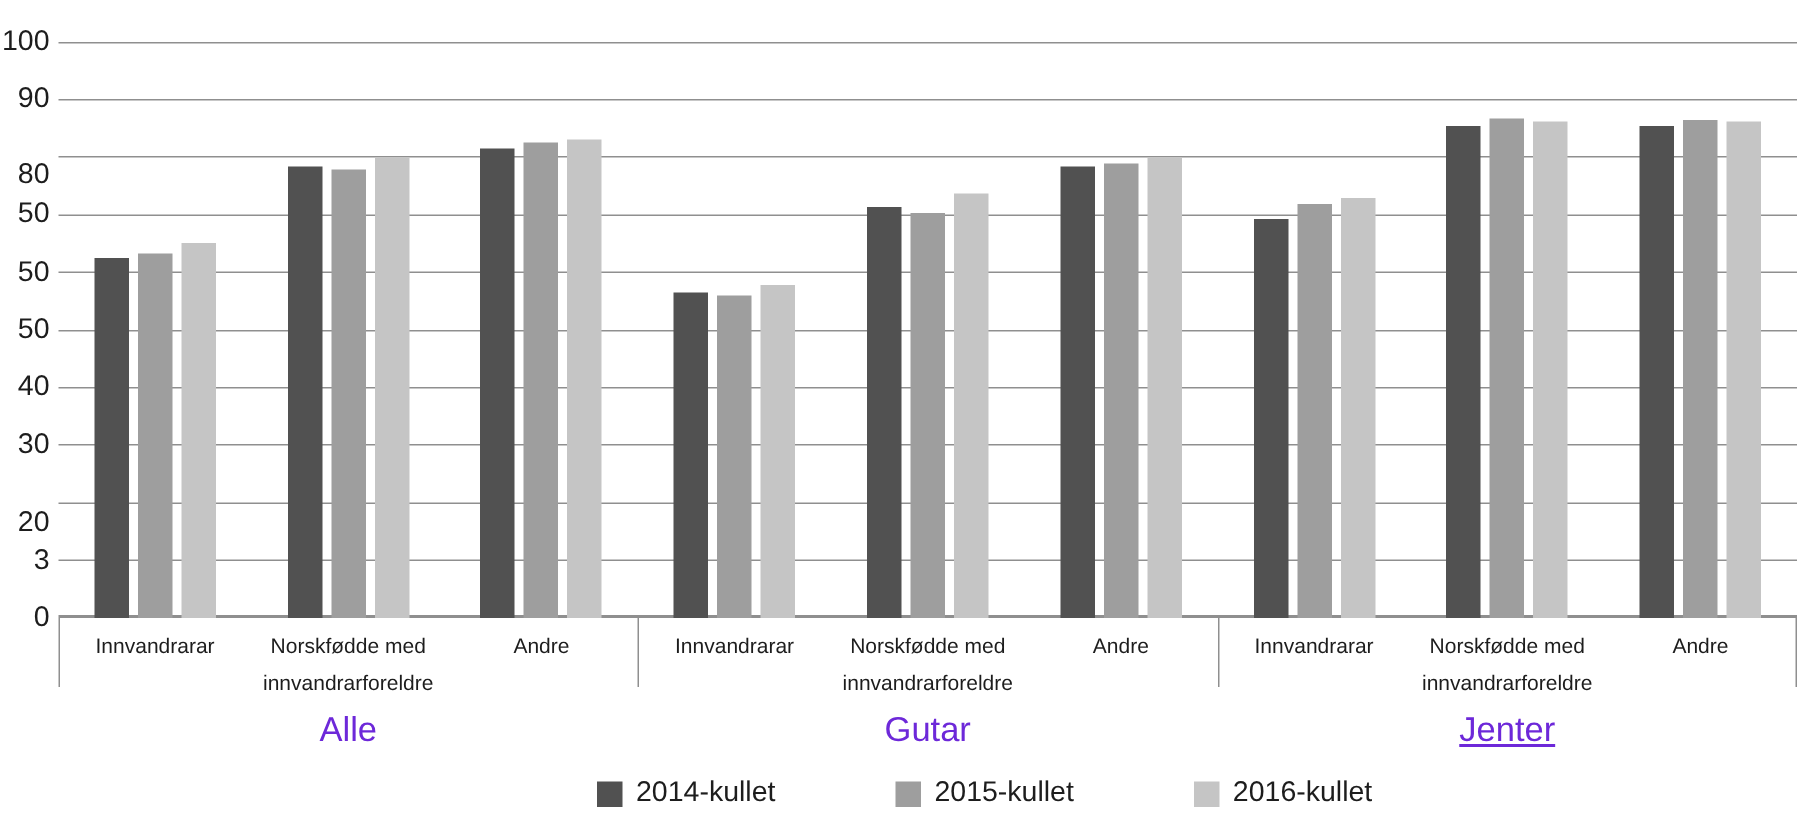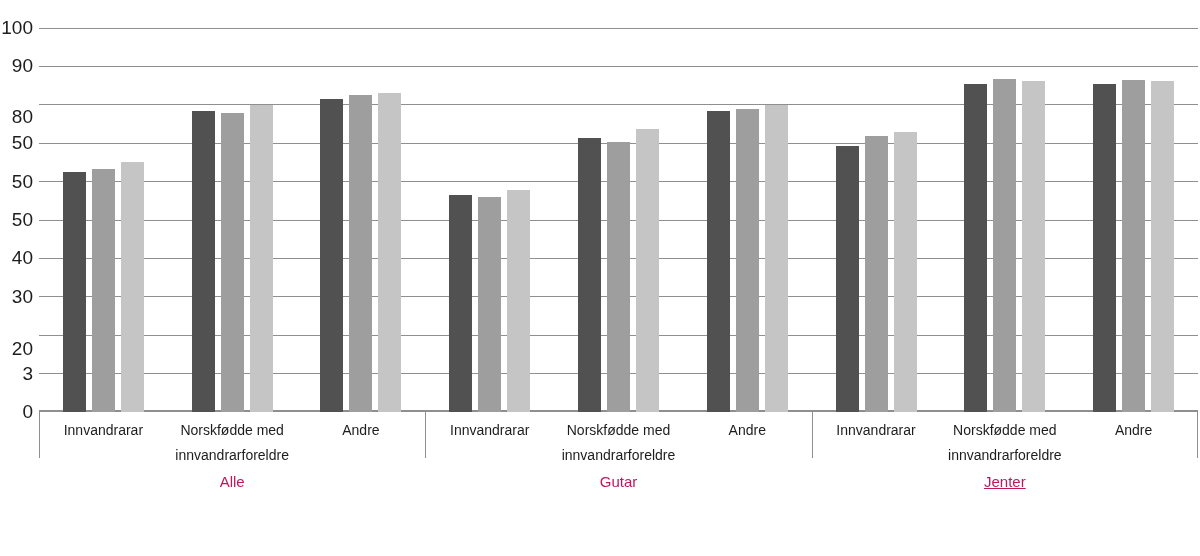--- a/index.html
+++ b/index.html
@@ -58,22 +58,22 @@
     width: 200px;
     text-align: center;
     font-size: 14px;
     line-height: 25px;
     color: #1d1d1d;
   }
   .group-label {
     position: absolute;
     top: 473px;
     text-align: center;
-    font-size: 15px;
-    color: #be185d;
+    font-size: 23px;
+    color: #6d28d9;
   }
   #legend {
     position: absolute;
     left: 398px; top: 518px;
     display: flex;
     align-items: center;
     gap: 80px;
   }
   .legend-item {
     display: flex;
@@ -178,13 +178,27 @@
       <div class="category-label" style="left: 647.278px;">Andre</div>
       <div class="category-label" style="left: 776.056px;">Innvandrarar</div>
       <div class="category-label" style="left: 904.833px;">Norskfødde med innvandrarforeldre</div>
       <div class="category-label" style="left: 1033.61px;">Andre</div>
     </div>
   <div id="grouplabels">
       <div class="group-label" style="left: 39px; width: 386.333px;">Alle</div>
       <div class="group-label" style="left: 425.333px; width: 386.333px;">Gutar</div>
       <div class="group-label" style="left: 811.667px; width: 386.333px; text-decoration: underline;">Jenter</div>
     </div>
+  <div id="legend">
+      <div class="legend-item">
+        <div class="legend-swatch" style="background: rgb(81, 81, 81);"></div>
+        <div class="legend-label">2014-kullet</div>
+      </div>
+      <div class="legend-item">
+        <div class="legend-swatch" style="background: rgb(158, 158, 158);"></div>
+        <div class="legend-label">2015-kullet</div>
+      </div>
+      <div class="legend-item">
+        <div class="legend-swatch" style="background: rgb(197, 197, 197);"></div>
+        <div class="legend-label">2016-kullet</div>
+      </div>
+    </div>
 </div>
 
 </body></html>

